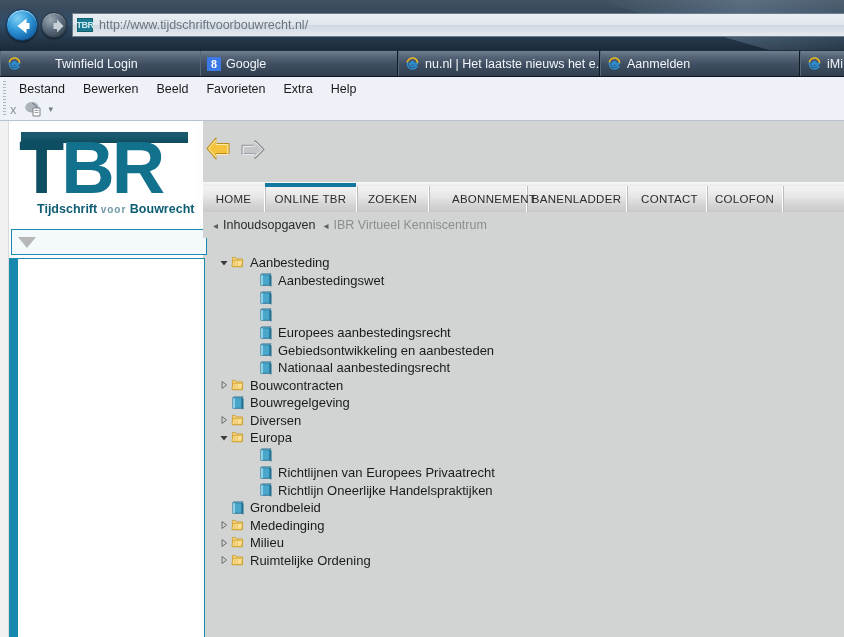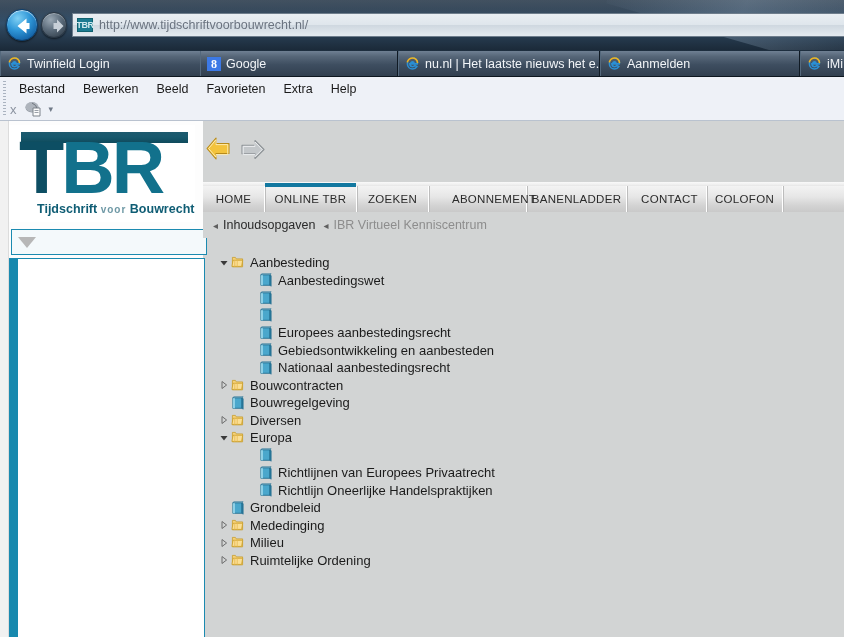--- a/index.html
+++ b/index.html
@@ -279,21 +279,21 @@
     </svg>
   </div>
 
   <div id="address-bar">
     <div id="address-favicon">TBR</div>
     <div id="address-url">http://www.tijdschriftvoorbouwrecht.nl/</div>
   </div>
 </div>
 
 <div id="tab-strip">
-    <div class="browser-tab" style="left: 0px; width: 232px;">
+    <div class="browser-tab" style="left: 0px; width: 232px; gap: 28px;">
       <svg class="ie-icon" viewBox="0 0 16 16">
         <path d="M8 2.2c3 0 5.3 2.1 5.3 4.6 0 .6-.1 1.1-.3 1.6H5.2c.1 1.9 1.4 3 3 3 1.1 0 1.9-.5 2.4-1.2l2 1.1C11.7 12.8 10 13.8 8 13.8 4.9 13.8 2.6 11.6 2.6 8.5c0-.7.1-1.3.3-1.9" fill="none" stroke="#2a8fd4" stroke-width="1.7" stroke-linecap="round"></path>
         <path d="M2.6 6.1C3.6 4 5.6 2.2 8 2.2c2.9 0 5.3 2.1 5.3 4.6" fill="none" stroke="#f0b41e" stroke-width="1.7" stroke-linecap="round"></path>
         <path d="M5.3 7.4h5.2c-.15-1.3-1.2-2.1-2.5-2.1-1.3 0-2.4.8-2.7 2.1z" fill="#2a8fd4"></path>
       </svg>
       <span class="tab-label">Twinfield Login</span>
     </div>
     <div class="browser-tab" style="left: 200px; width: 198px;">
       <div class="g-icon">8</div>
       <span class="tab-label">Google</span>

